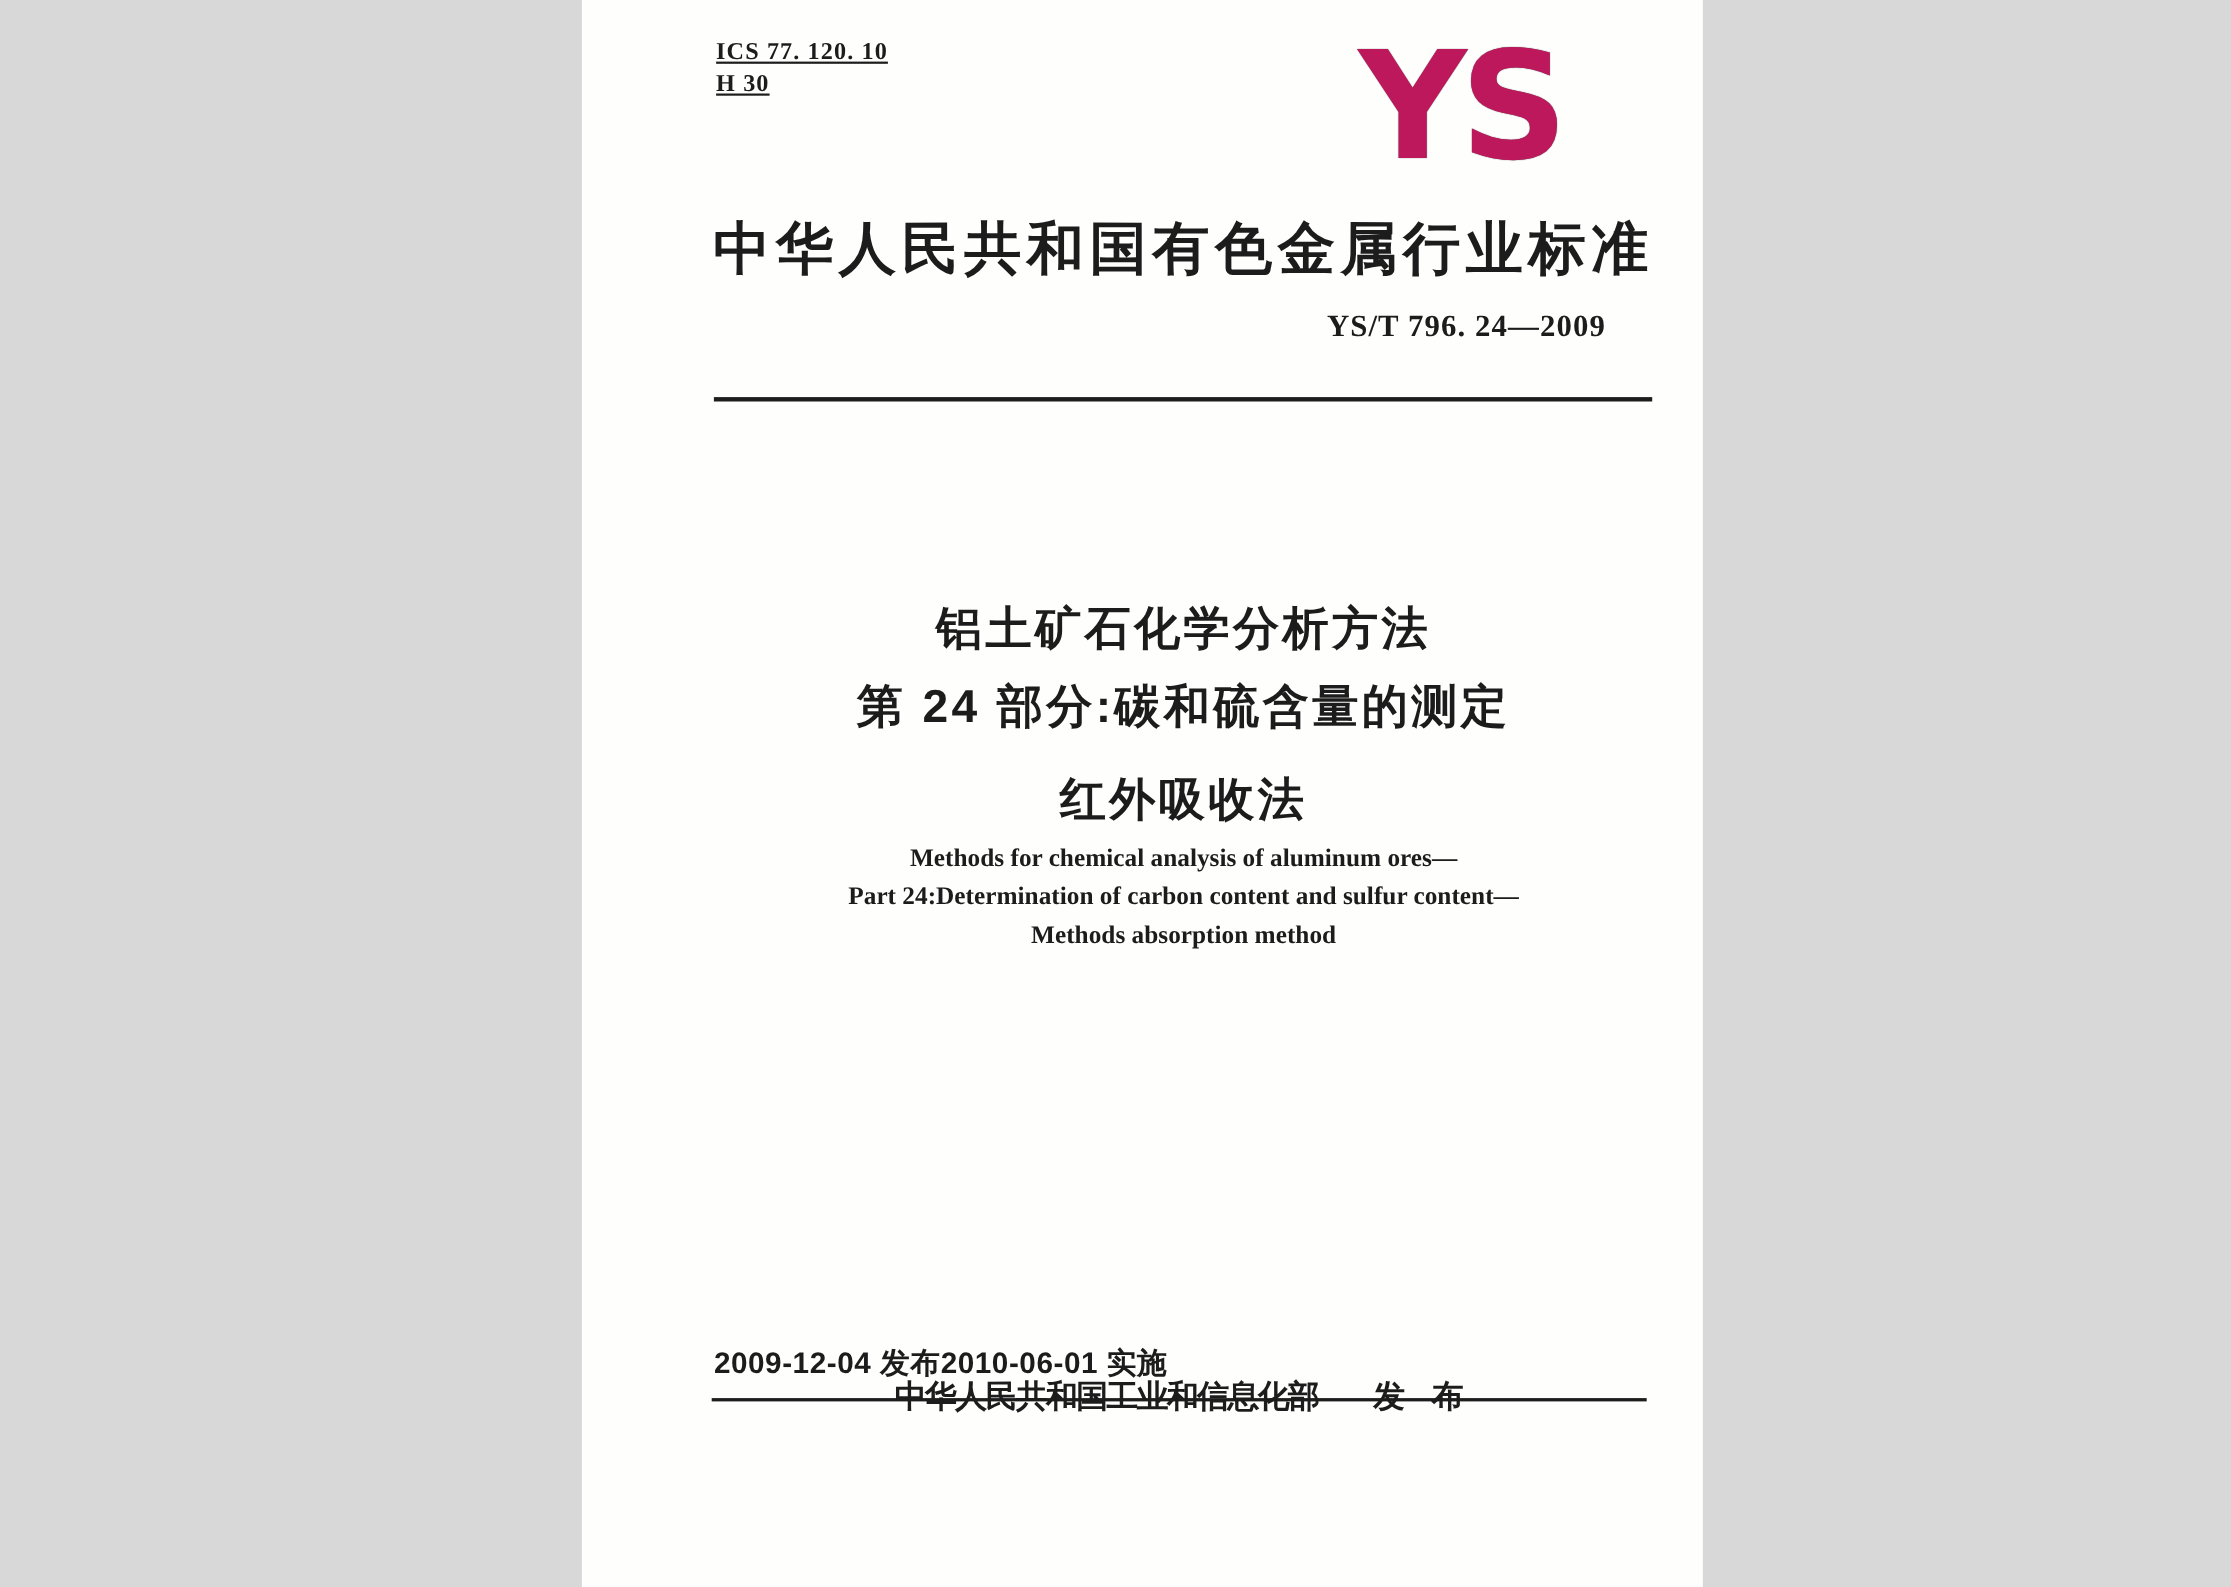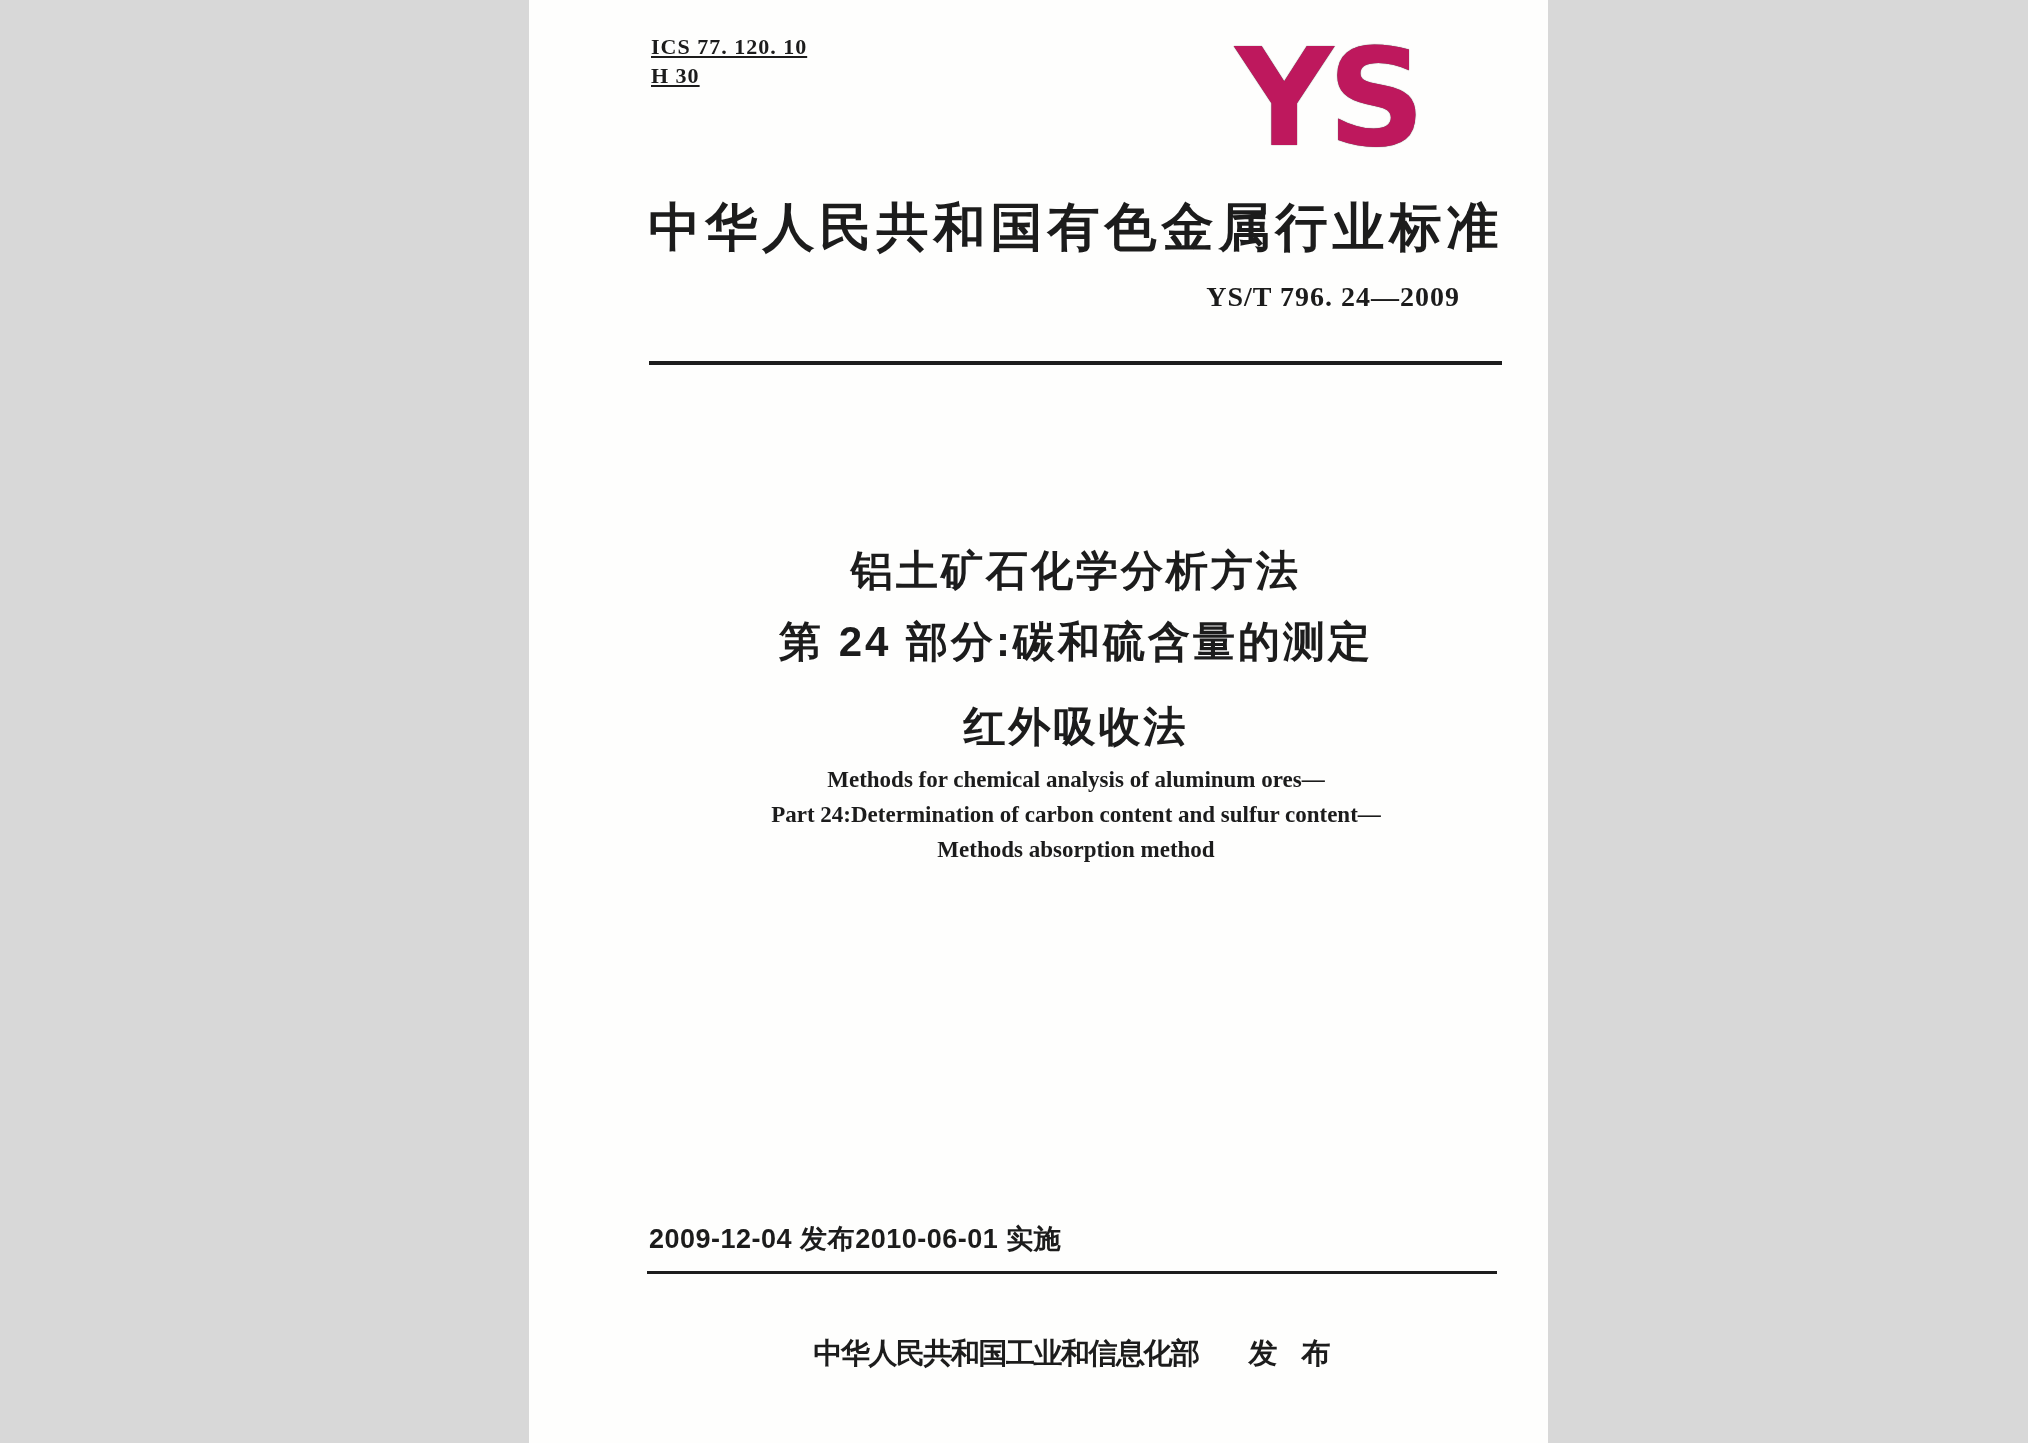--- a/index.html
+++ b/index.html
@@ -113,21 +113,21 @@
     left: 2px; right: 0; top: 1221px;
     display: flex;
     font-weight: bold;
     font-size: 27px;
     letter-spacing: 0.5px;
     white-space: nowrap;
   }
   
   .publisher-row {
     position: absolute;
-    left: 0; top: 1334px;
+    left: 0; top: 1250px;
     width: 100%;
     display: flex;
     justify-content: center;
     align-items: baseline;
     gap: 50px;
     font-weight: bold;
     font-size: 29px;
     white-space: nowrap;
   }
   .publisher-row .pub-name { letter-spacing: -1.5px; }

